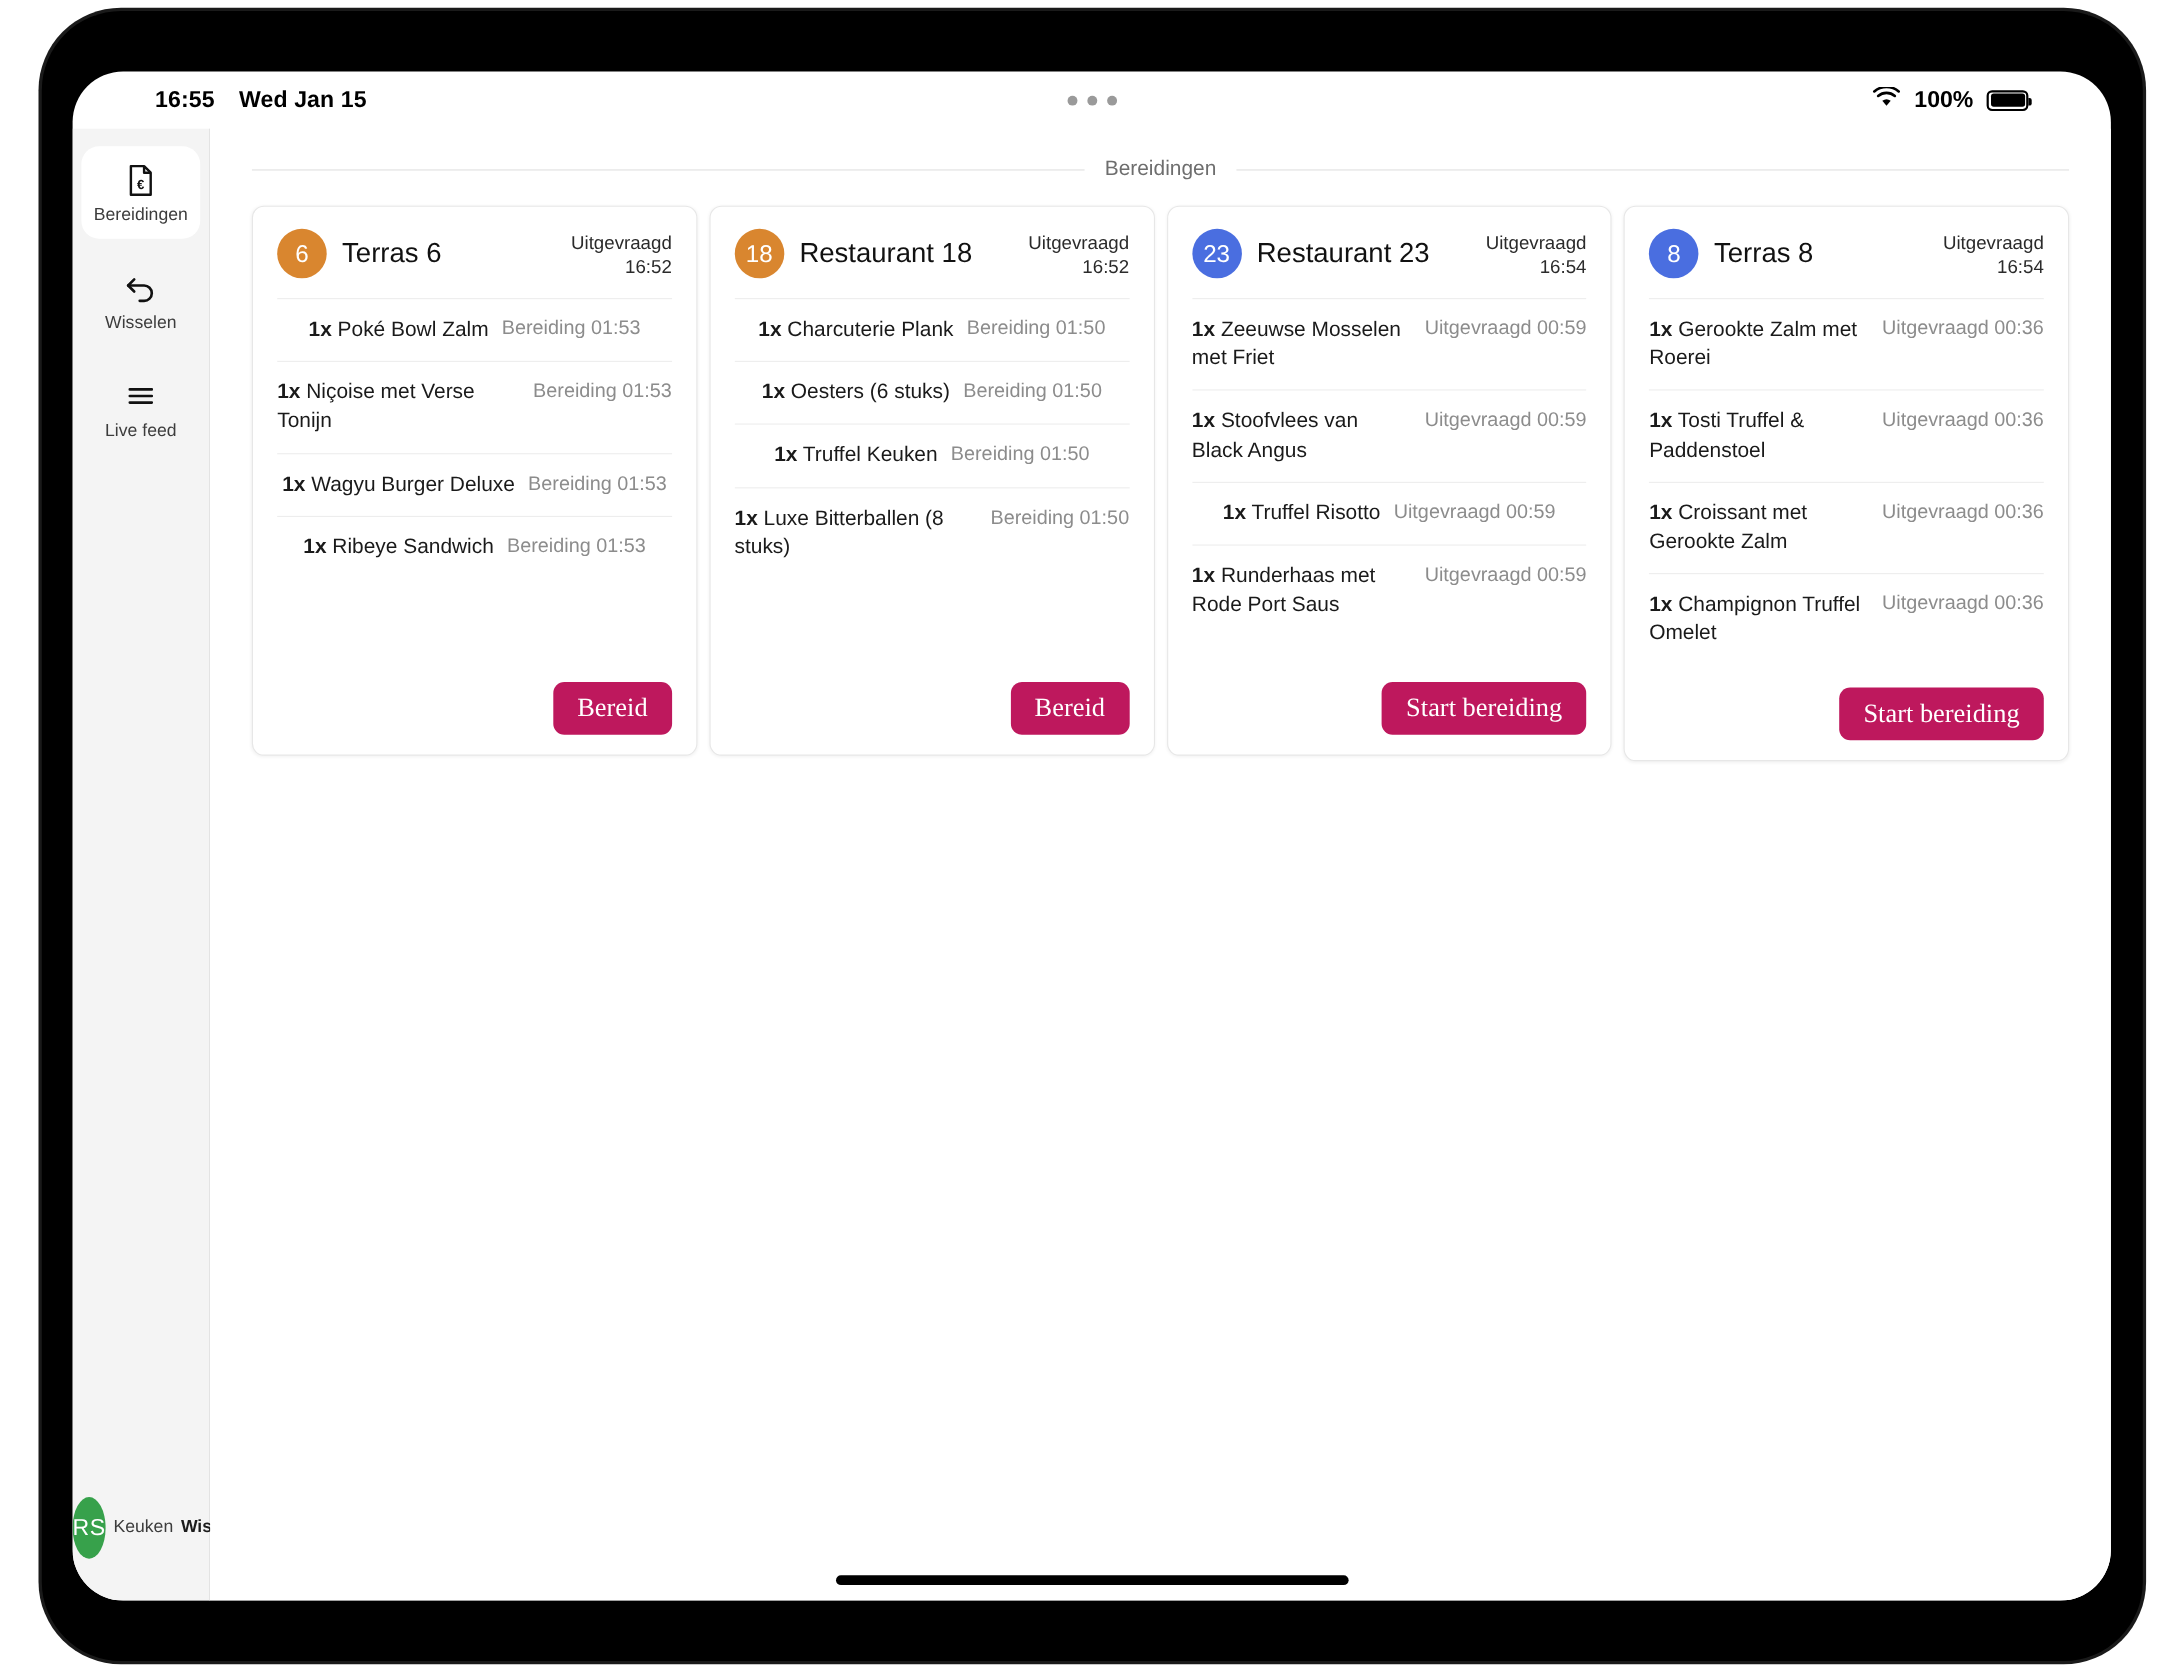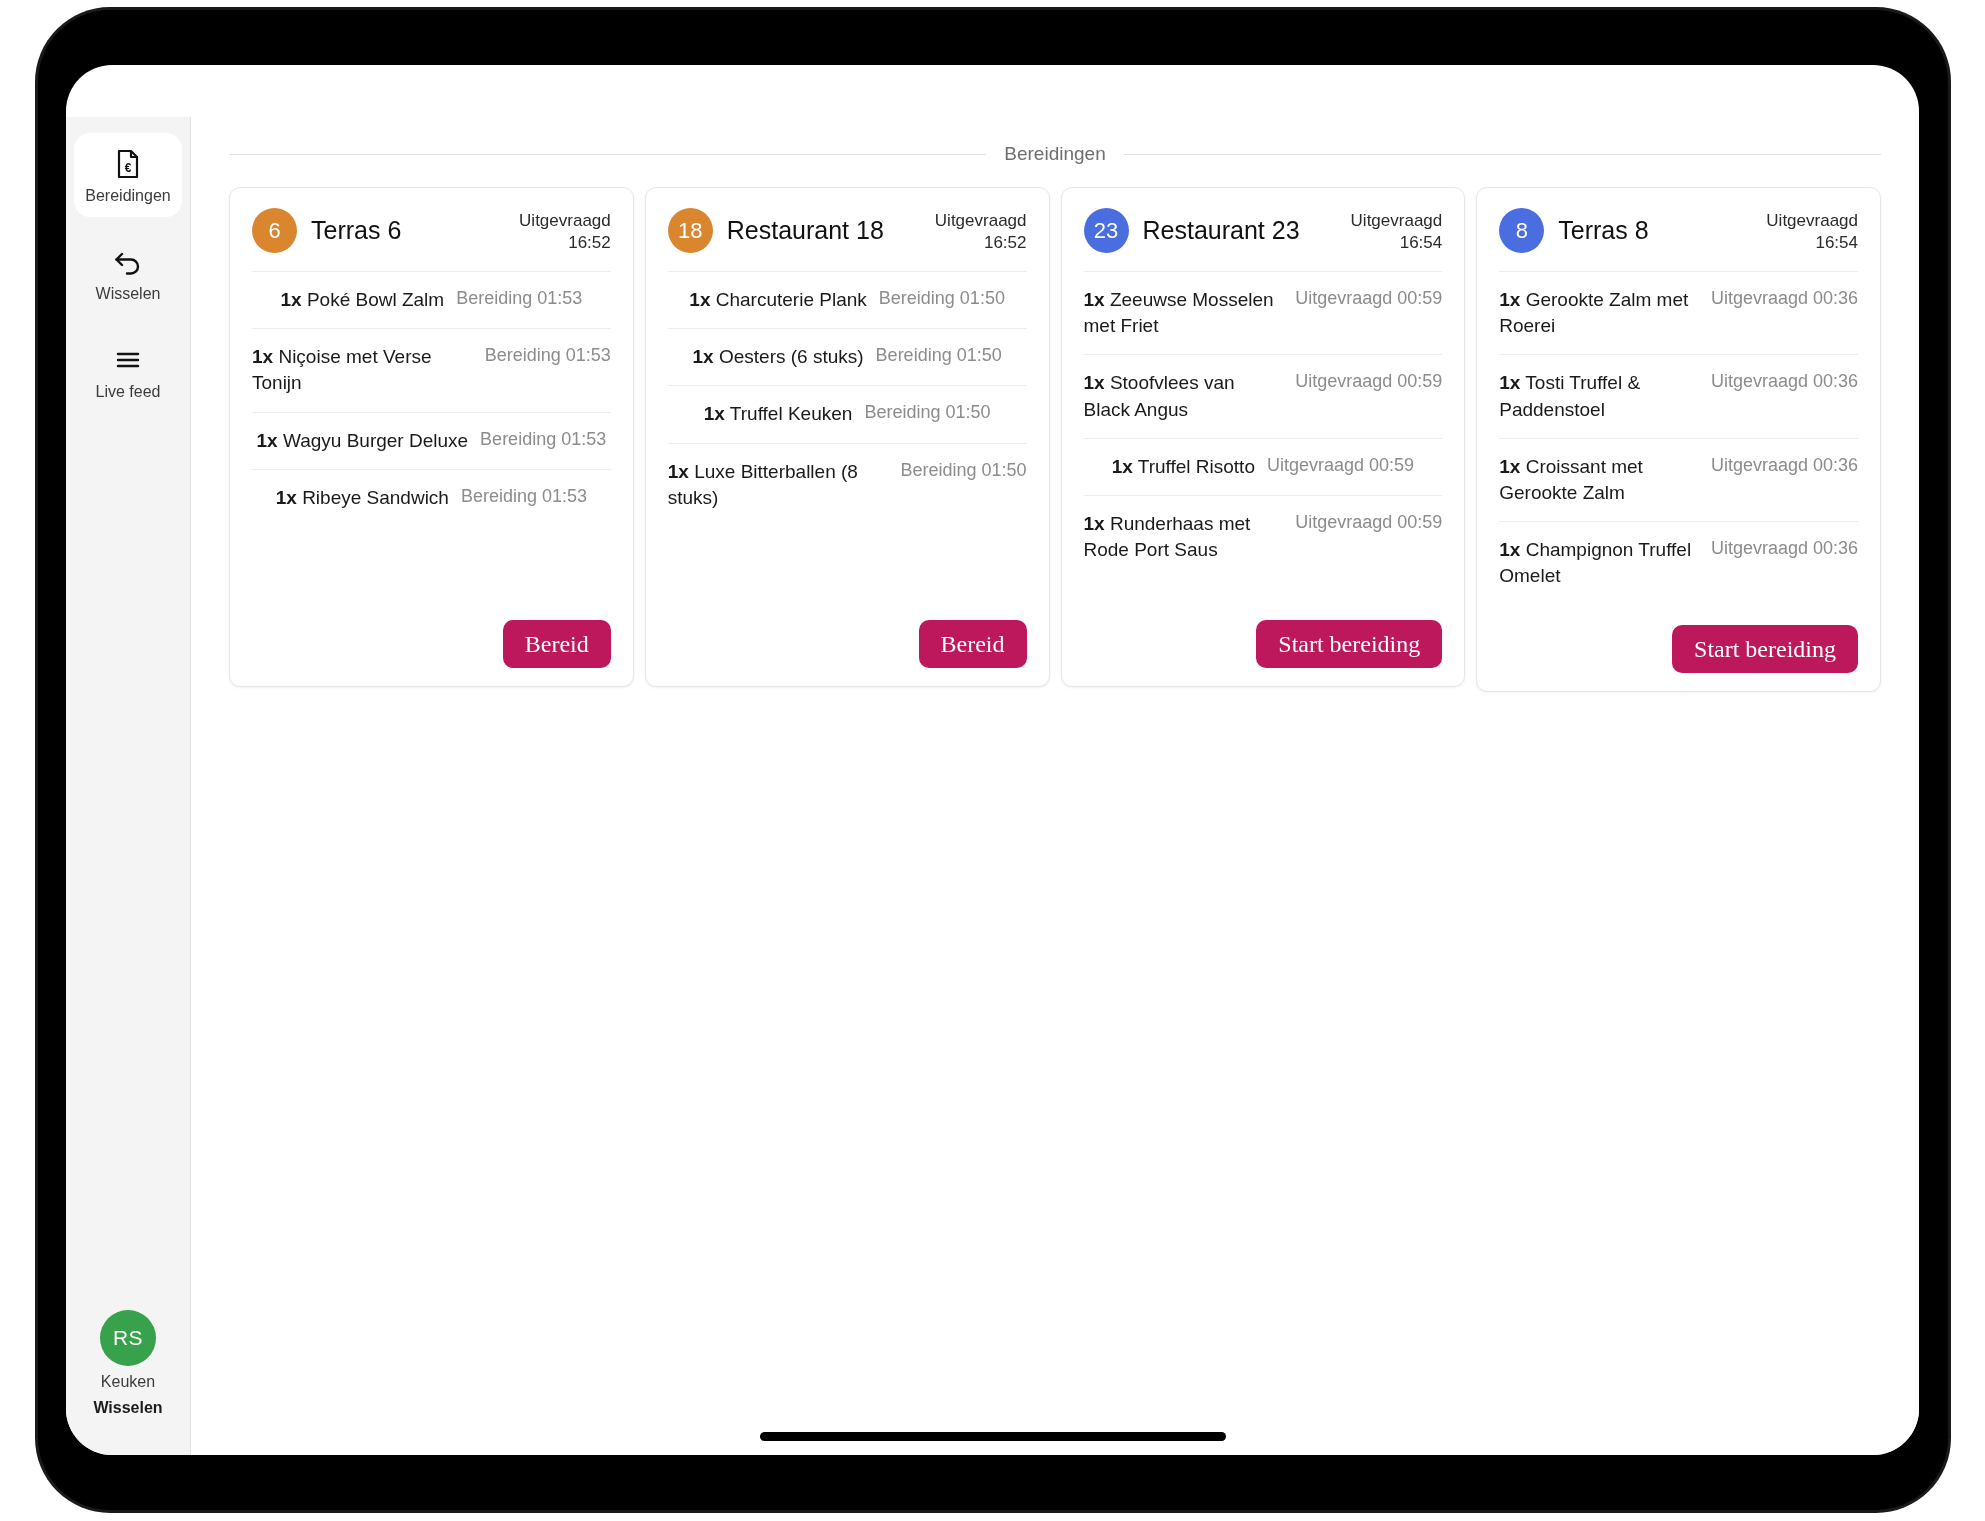--- a/index.html
+++ b/index.html
@@ -130,21 +130,21 @@
     line-height: 1;
   }
   .nav-icon { width: 34px; height: 34px; display: block; }
 
   
   #user-block {
     position: absolute;
     bottom: 38px;
     left: 0; right: 0;
     display: flex;
-    flex-direction: column;
+    flex-direction: row;
     align-items: center;
     gap: 7px;
     cursor: pointer;
   }
   #avatar {
     width: 56px; height: 56px;
     border-radius: 50%;
     background: #37a14b;
     color: #ffffff;
     display: flex;
@@ -292,20 +292,44 @@
     background: #000000;
     border-radius: 5px;
   }
 </style>
 </head>
 <body>
 
 <div id="device-frame">
   <div id="screen">
 
+    <div id="status-bar">
+      <div class="status-left">
+        <span>16:55</span>
+        <span>Wed Jan 15</span>
+      </div>
+      <div class="status-center-dots">
+        <i></i>
+        <i></i>
+        <i></i>
+      </div>
+      <div class="status-right">
+        <span>
+          <svg width="26" height="19" viewBox="0 0 26 19">
+            <path d="M13 17.2 L9.2 12.6 a6.2 6.2 0 0 1 7.6 0 Z" fill="#000"></path>
+            <path d="M5.4 8.2 a11.8 11.8 0 0 1 15.2 0" stroke="#000" stroke-width="2.4" fill="none" stroke-linecap="round"></path>
+            <path d="M1.9 4.1 a17.2 17.2 0 0 1 22.2 0" stroke="#000" stroke-width="2.4" fill="none" stroke-linecap="round"></path>
+          </svg>
+        </span>
+        <span>100%</span>
+        <span class="battery-shell">
+          <span class="battery-fill"></span>
+        </span>
+      </div>
+    </div>
 
     <div id="sidebar">
 
       <div class="nav-item active">
         <span class="nav-icon">
           <svg width="34" height="34" viewBox="0 0 34 34">
             <path d="M8 4 h12 l6 6 v20 a0 0 0 0 1 0 0 H8 Z" fill="none" stroke="#111" stroke-width="2.2" stroke-linejoin="round"></path>
             <path d="M20 4 v6 h6" fill="none" stroke="#111" stroke-width="2.2" stroke-linejoin="round"></path>
             <text x="17" y="25" font-size="12" font-family="Liberation Sans, sans-serif" font-weight="700" fill="#111" text-anchor="middle">€</text>
           </svg>

